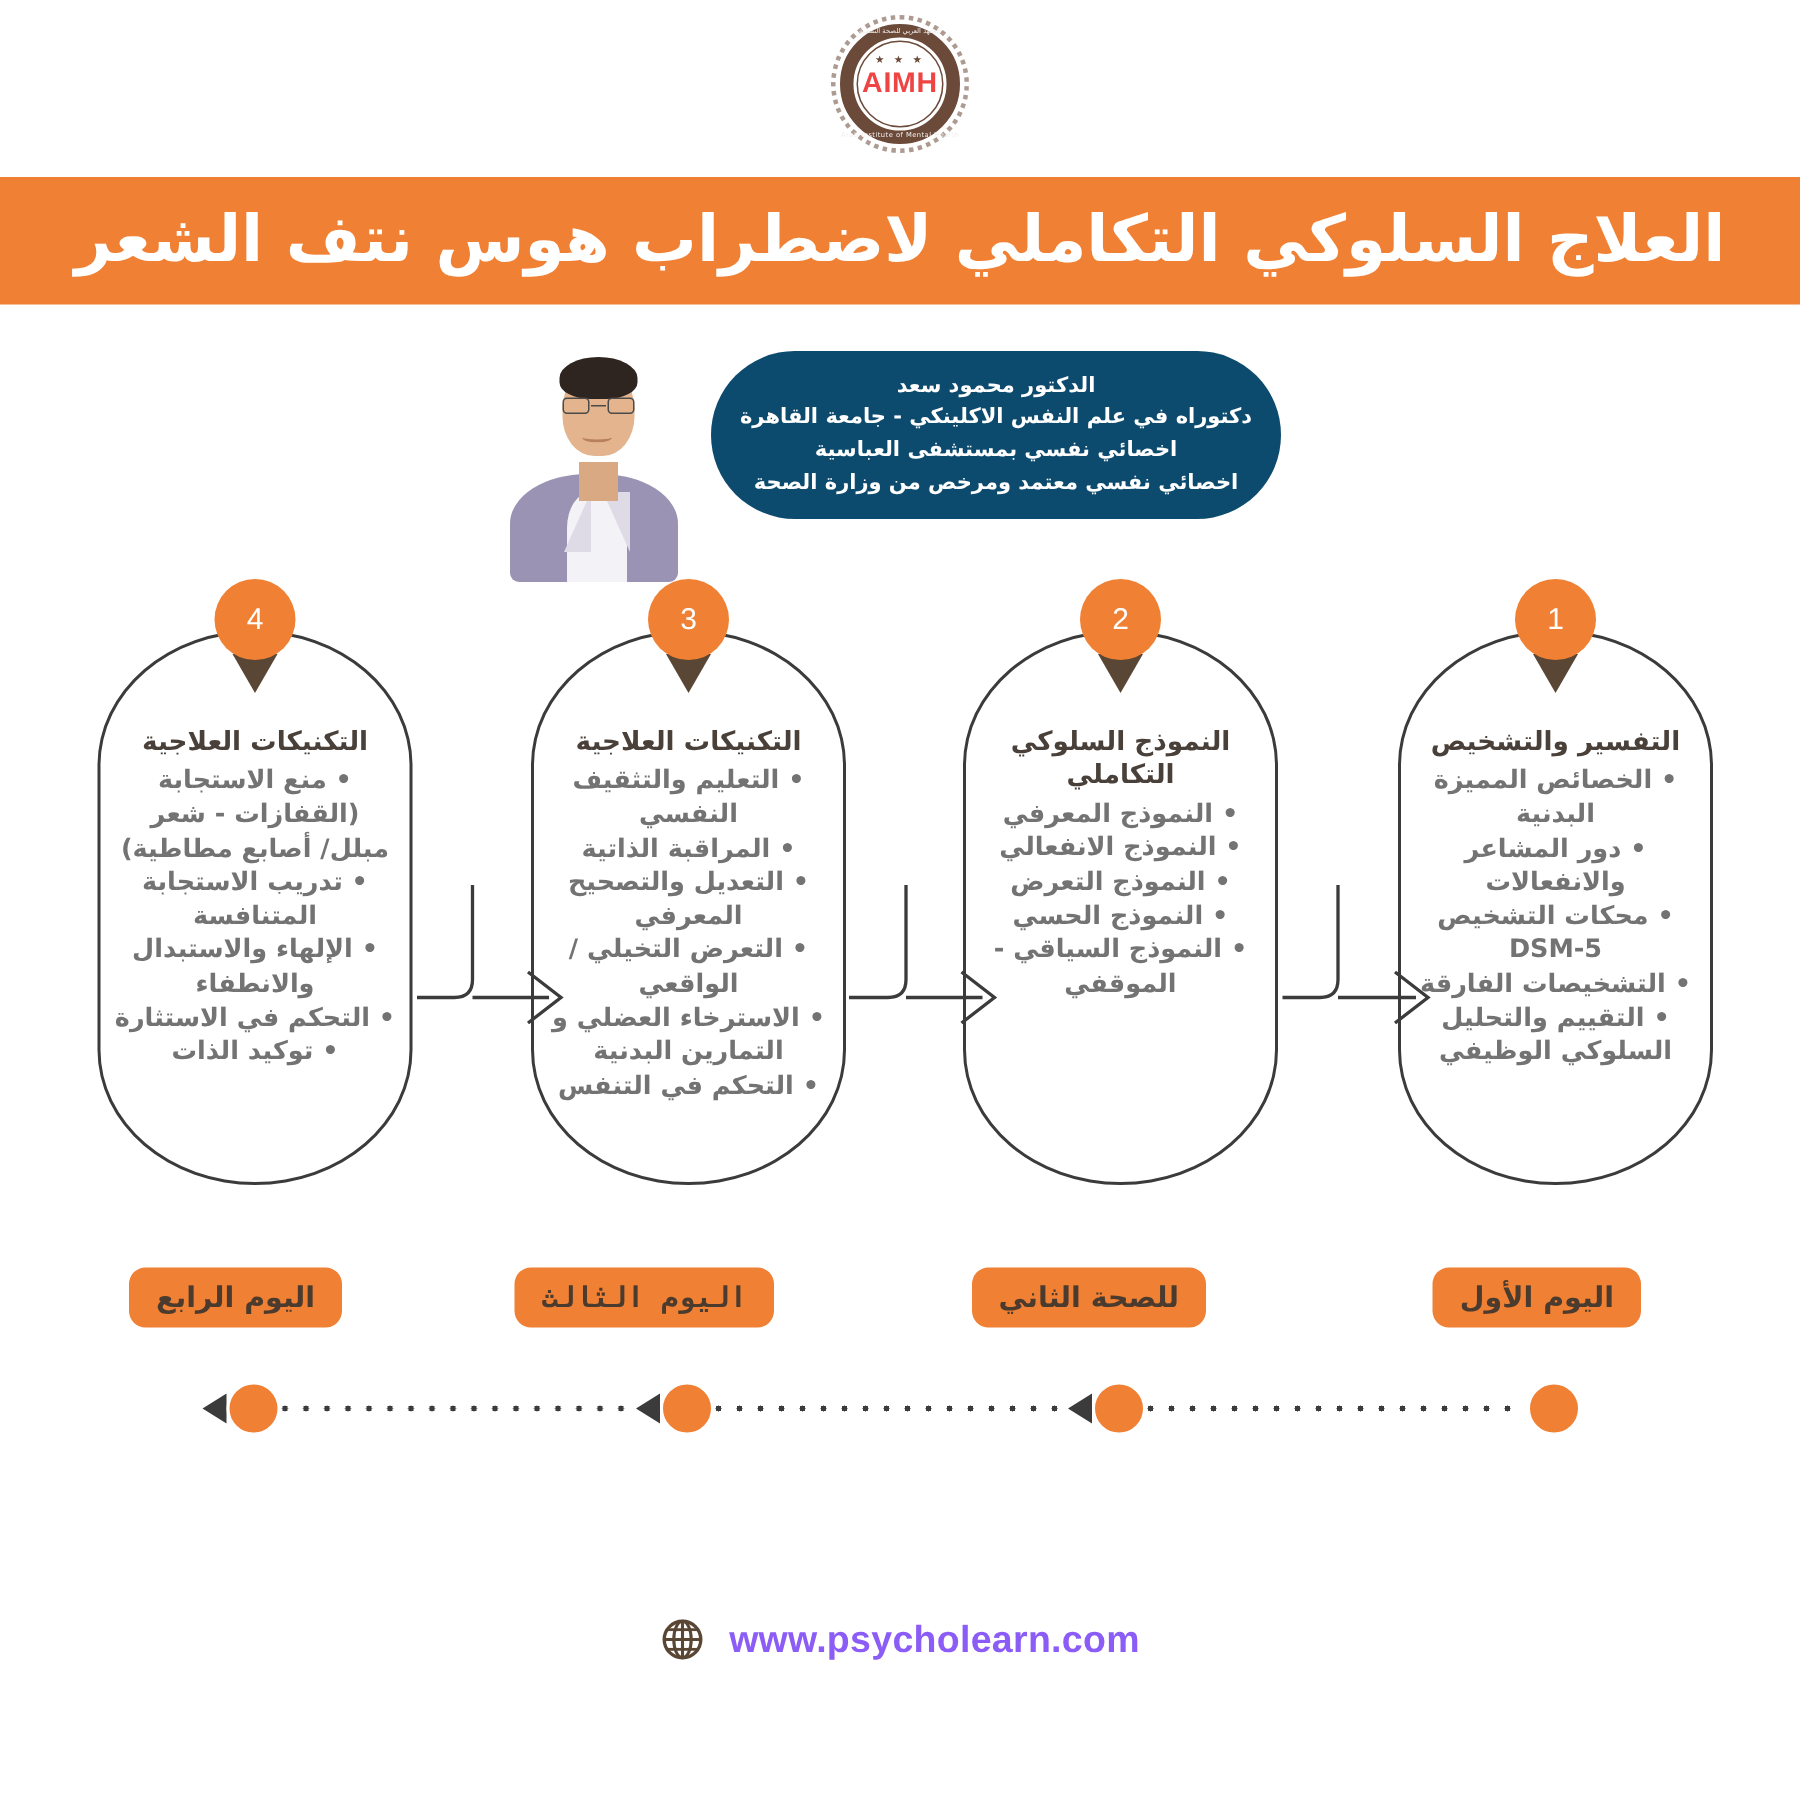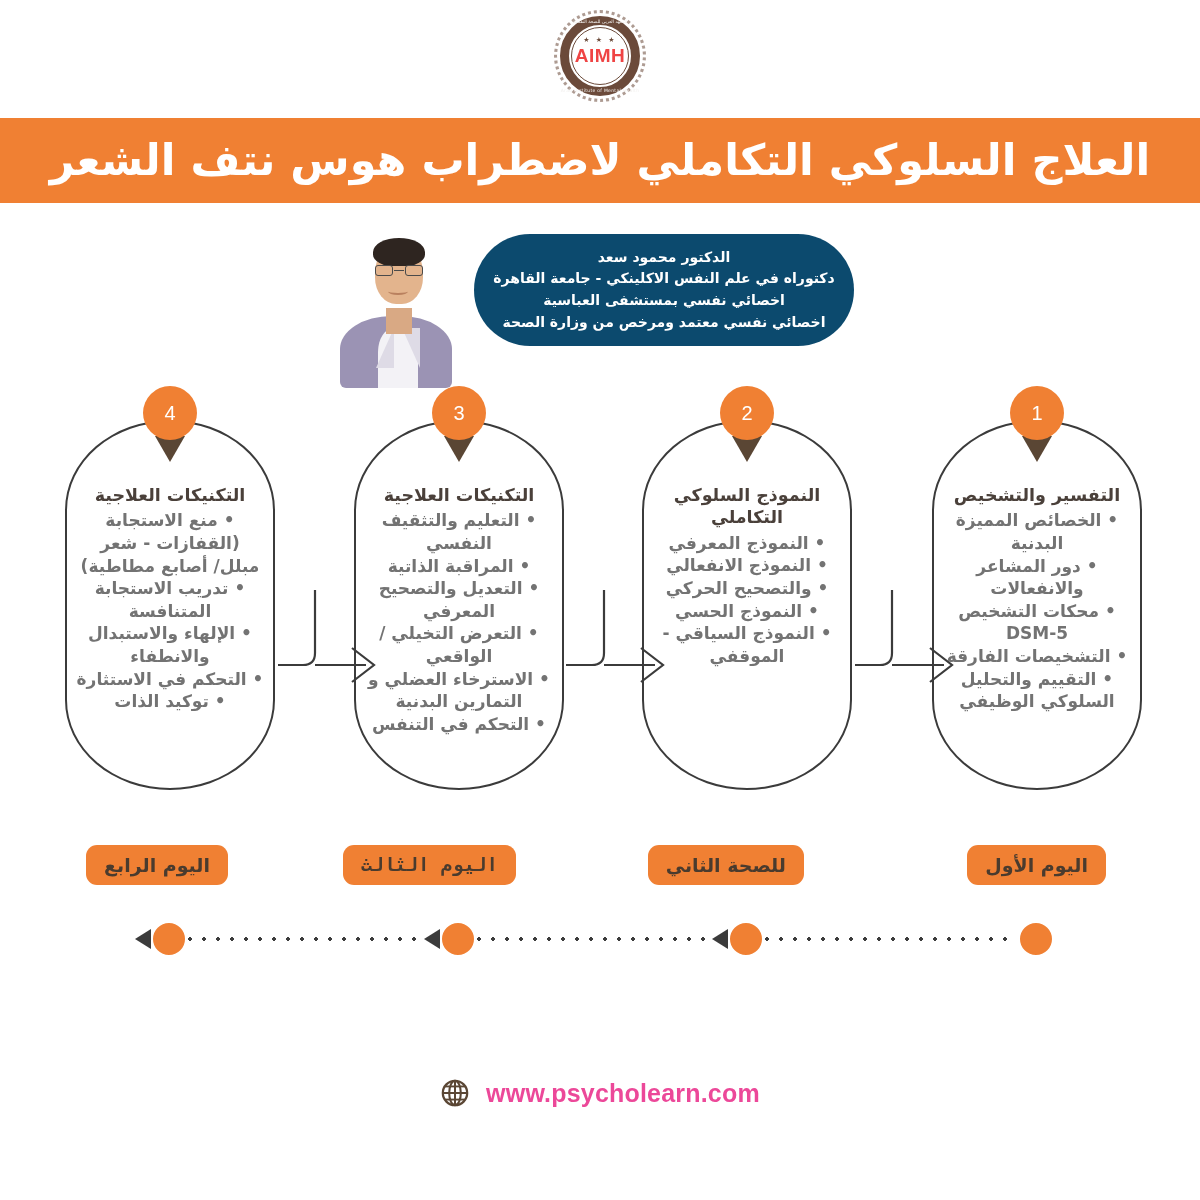--- a/index.html
+++ b/index.html
@@ -262,21 +262,21 @@
     height: 40px;
     padding: 0 18px;
     background: #F08033;
     border-radius: 11px;
     display: flex; align-items: center; justify-content: center;
     color: #4a3b2e;
     font-size: 19px;
     font-weight: bold;
     white-space: nowrap;
   }
-  .day1 { right: 94px; }
+  .day1 { right: 106px; }
   .day2 { right: 396px; }
   .day3 { right: 684px; font-family: Liberation Mono, monospace; }
   .day4 { right: 972px; }
 
   
   .timeline { position: absolute; top: 915px; left: 0; width: 1200px; height: 50px; }
   .tl-node {
     position: absolute; top: 6px;
     width: 36px; height: 36px;
     border-radius: 50%;
@@ -310,21 +310,21 @@
 
   
   .footer {
     position: absolute;
     top: 1078px; left: 0; width: 1200px;
     display: flex; align-items: center; justify-content: center; gap: 16px;
     direction: ltr;
   }
   .globe-icon { width: 30px; height: 30px; }
   .footer-url {
-    color: #ec4899;
+    color: #8b5cf6;
     font-size: 25px;
     font-weight: bold;
     letter-spacing: .2px;
     font-family: "Liberation Sans", sans-serif;
   }
 </style>
 </head>
 <body>
 
 <div class="logo-wrap">
@@ -399,21 +399,21 @@
 </div>
 
 <div class="card card2">
   <div class="badge-arrow"></div>
   <div class="badge">2</div>
   <div class="card-inner">
     <div class="card-title">النموذج السلوكي التكاملي</div>
     <ul class="card-list">
       <li>النموذج المعرفي</li>
       <li>النموذج الانفعالي</li>
-      <li>والتصحيح الحركي</li>
+      <li>النموذج التعرض</li>
       <li>النموذج الحسي</li>
       <li>النموذج السياقي - الموقفي</li>
     </ul>
   </div>
 </div>
 
 <div class="card card3">
   <div class="badge-arrow"></div>
   <div class="badge">3</div>
   <div class="card-inner">

